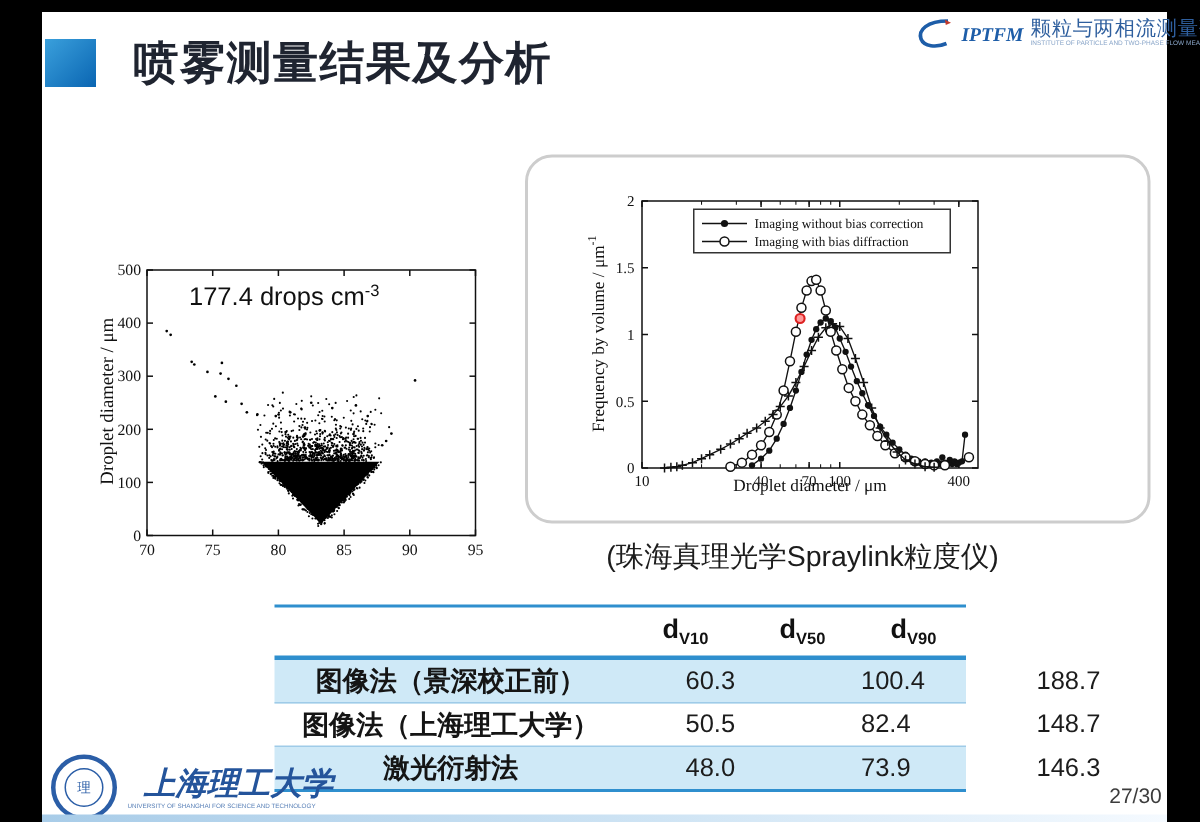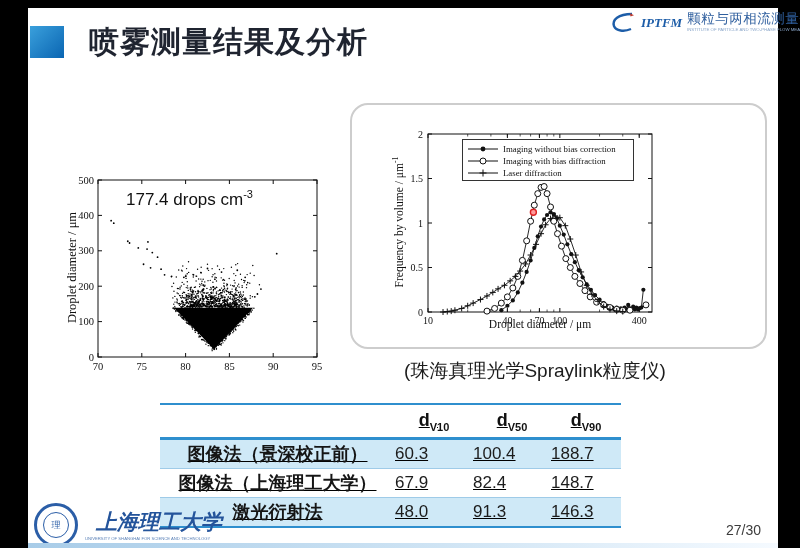--- a/index.html
+++ b/index.html
@@ -38,41 +38,41 @@
     background:linear-gradient(180deg,#2d93dd,#0c62b0);color:#fff;font-size:18px;font-weight:700;
     display:flex;align-items:center;justify-content:center;letter-spacing:0.5px;
     box-shadow:0 1px 2px rgba(0,0,0,0.25);}
   .legend{position:absolute;left:84px;top:15px;width:162px;background:#fff;
     border:1px solid #333;padding:2px 4px;z-index:3;}
   .legend-row{display:flex;align-items:flex-end;gap:4px;height:12px;}
   .legend-label{font-family:"Liberation Serif",serif;font-size:8.8px;color:#111;white-space:nowrap;}
   .caption{left:357px;top:350px;width:300px;text-align:center;font-size:19px;color:#1c1c1c;}
 
   
-  .results-table{left:132px;top:395px;width:461px;text-decoration:underline;}
+  .results-table{left:155px;top:395px;width:461px;}
   .t-row{display:grid;grid-template-columns:235px 78px 78px 70px;align-items:center;}
   .t-head{height:32px;border-top:2px solid #2f8fce;border-bottom:3px solid #2f8fce;}
-  .t-data{height:28px;border-bottom:1px solid #9fcbe8;}
+  .t-data{height:28px;border-bottom:1px solid #9fcbe8;gap:39px;}
   .t-last{border-bottom:2px solid #2f8fce;}
   .stripe{background:#cfe9f7;}
   .t-label{font-size:18px;font-weight:700;color:#151515;text-align:center;}
   .t-num{font-size:17px;color:#1c1c1c;text-align:left;}
   .t-col{font-size:18px;font-weight:700;color:#111;text-align:center;}
   .t-col sub{font-size:11px;}
 
   
   .usst{left:6px;top:495px;display:flex;align-items:center;gap:7px;}
   .usst-emblem{width:38px;height:38px;border-radius:50%;border:3px solid #2b5ea7;
     display:flex;align-items:center;justify-content:center;}
   .usst-inner{width:24px;height:24px;border-radius:50%;border:1px solid #2b5ea7;
     display:flex;align-items:center;justify-content:center;font-size:9px;color:#2b5ea7;}
   .usst-names{display:flex;flex-direction:column;}
   .usst-zh{font-family:"DejaVu Serif",serif;font-style:italic;font-weight:700;font-size:21px;color:#24549b;margin-left:11px;}
   .usst-en{font-size:6px;color:#5b82b8;transform:scale(0.7);transform-origin:left top;white-space:nowrap;}
-  .page-number{left:698px;top:514px;width:62px;text-align:left;font-size:14px;color:#3c3c3c;}
+  .page-number{left:698px;top:514px;width:62px;text-align:center;font-size:14px;color:#3c3c3c;}
   .bottom-bar{left:0;bottom:0;width:100%;height:5px;
     background:linear-gradient(90deg,#a8cce8 0%,#cfe4f4 55%,#f5faff 100%);}
 </style>
 </head>
 <body>
 
 <div class="slide">
 
   <div class="abs title-bullet"></div>
   <div class="abs slide-title">喷雾测量结果及分析</div>
@@ -1496,27 +1496,20 @@
         </svg>
         <span class="legend-label">Imaging without bias correction</span>
       </div>
       <div class="legend-row">
         <svg width="32" height="10">
           <line x1="1" y1="5" x2="31" y2="5" stroke="#111" stroke-width="1"></line>
             <circle cx="16" cy="5" r="3" fill="#fff" stroke="#111" stroke-width="1"></circle>
         </svg>
         <span class="legend-label">Imaging with bias diffraction</span>
       </div>
-      <div class="legend-row">
-        <svg width="32" height="10">
-          <line x1="1" y1="5" x2="31" y2="5" stroke="#111" stroke-width="1"></line>
-            <path d="M16,1.5 V8.5 M12.5,5 H19.5" stroke="#111" stroke-width="1" fill="none"></path>
-        </svg>
-        <span class="legend-label">Laser diffraction</span>
-      </div>
     </div>
     <div class="axis-label rot" style="left:-60px;top:91px;width:160px;font-size:11.5px;">
       <span>Frequency by volume / μm</span><sup style="font-size:8px">-1</sup>
     </div>
     <div class="axis-label" style="left:62px;top:194px;width:200px;font-size:11.5px;">Droplet diameter / μm</div>
   </div>
 
   <div class="abs caption">(珠海真理光学Spraylink粒度仪)</div>
 
   <div class="abs results-table">
@@ -1527,28 +1520,28 @@
       <div class="t-col"><span>d</span><sub>V90</sub></div>
     </div>
     <div class="t-row t-data stripe">
       <div class="t-label">图像法（景深校正前）</div>
       <div class="t-num">60.3</div>
       <div class="t-num">100.4</div>
       <div class="t-num">188.7</div>
     </div>
     <div class="t-row t-data">
       <div class="t-label">图像法（上海理工大学）</div>
-      <div class="t-num">67.9</div>
+      <div class="t-num">50.5</div>
       <div class="t-num">82.4</div>
       <div class="t-num">148.7</div>
     </div>
     <div class="t-row t-data t-last stripe">
       <div class="t-label">激光衍射法</div>
       <div class="t-num">48.0</div>
-      <div class="t-num">91.3</div>
+      <div class="t-num">73.9</div>
       <div class="t-num">146.3</div>
     </div>
   </div>
 
   <div class="abs usst">
     <div class="usst-emblem">
       <div class="usst-inner">理</div>
     </div>
     <div class="usst-names">
       <span class="usst-zh">上海理工大学</span>

